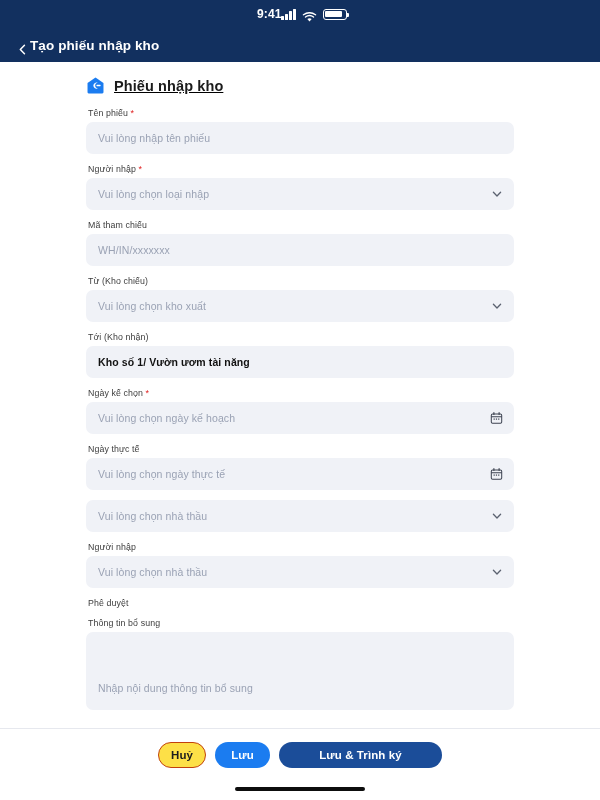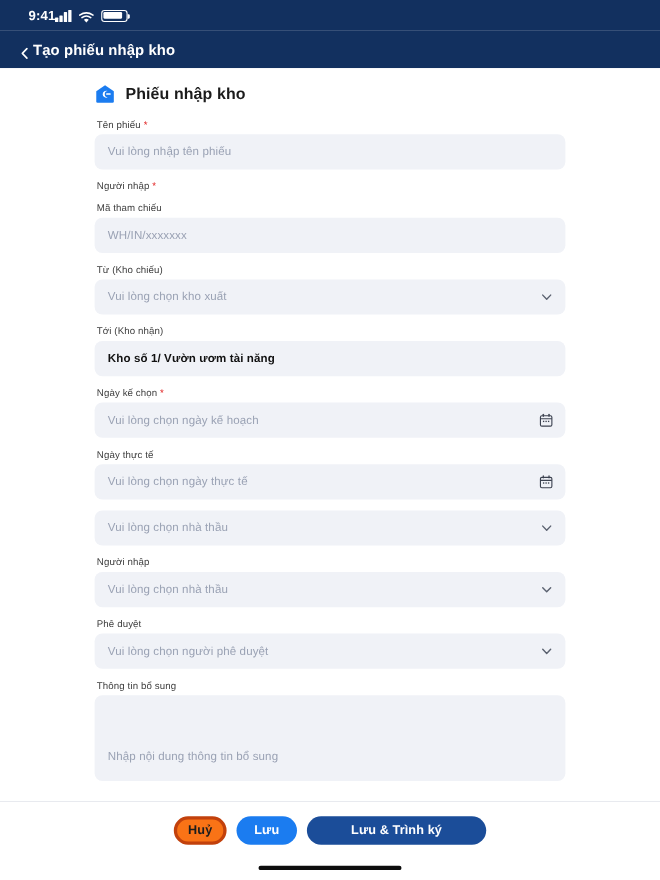--- a/index.html
+++ b/index.html
@@ -13,21 +13,21 @@
     position: relative;
     width: 600px; height: 800px;
     background: #ffffff;
     display: flex; flex-direction: column;
   }
 
   
   .statusbar {
     height: 28px;
     background: #12305f;
-    display: flex; align-items: center; justify-content: flex-start;
+    display: flex; align-items: center; justify-content: center;
     padding: 0 22px 0 26px;
     flex: 0 0 auto;
   }
   .status-time {
     color: #ffffff; font-size: 12px; font-weight: 700;
     letter-spacing: .1px;
   }
   .status-icons { display: flex; align-items: center; gap: 6px; }
   .signal { display: flex; align-items: flex-end; gap: 1.5px; height: 11px; }
   .signal i { display: block; width: 2.5px; background: #ffffff; border-radius: .5px; }
@@ -67,20 +67,21 @@
   .content {
     flex: 1 1 auto;
     overflow: hidden;
     padding: 0 86px;
     background: #ffffff;
     position: relative;
   }
   .form-head {
     display: flex; align-items: center; gap: 9px;
     padding: 14px 0 13px 0;
+    text-decoration: underline;
   }
   .form-head .warehouse-icon { width: 19px; height: 19px; flex: 0 0 auto; }
   .form-title {
     font-size: 14.5px; font-weight: 600; color: #1b1b1b; letter-spacing: .1px;
   }
 
   .field { margin-bottom: 10px; }
   .field-label {
     font-size: 8.8px; color: #3d3d3d; font-weight: 400;
     margin: 0 0 4px 2px; letter-spacing: .1px;
@@ -122,21 +123,21 @@
     gap: 9px;
     padding-top: 2px;
   }
   .btn {
     border-radius: 16px;
     font-size: 11.5px; font-weight: 700; letter-spacing: .1px;
     display: flex; align-items: center; justify-content: center;
     height: 26px; cursor: pointer; border: none;
   }
   .btn-cancel {
-    background: #f97316; color: #1d1d1d; border: 3px solid #c2410c;
+    background: #fde047; color: #1d1d1d; border: 1px solid #c2410c;
     width: 48px; font-weight: 600;
   }
   .btn-save { background: #1b7cf0; color: #ffffff; width: 55px; }
   .btn-sign { background: #1b4d99; color: #ffffff; width: 163px; }
 
   
   .home-area {
     flex: 0 0 auto; height: 22px; background: #ffffff;
     display: flex; align-items: center; justify-content: center;
   }
@@ -203,20 +204,28 @@
       <div class="control">
         <span class="placeholder">Vui lòng nhập tên phiếu</span>
       </div>
     </div>
 
     <div class="field">
       <div class="field-label">
         <span>Người nhập</span>
         <span class="req">*</span>
       </div>
+      <div class="control">
+        <span class="placeholder">Vui lòng chọn loại nhập</span>
+        <span class="trail">
+          <svg class="chev-down" viewBox="0 0 14 14">
+              <path d="M2.8 5 L7 9.4 L11.2 5" stroke="#5b6270" stroke-width="1.5" fill="none" stroke-linecap="round" stroke-linejoin="round"></path>
+            </svg>
+        </span>
+      </div>
     </div>
 
     <div class="field">
       <div class="field-label">
         <span>Mã tham chiếu</span>
       </div>
       <div class="control">
         <span class="placeholder">WH/IN/xxxxxxx</span>
       </div>
     </div>
@@ -307,28 +316,20 @@
               <path d="M2.8 5 L7 9.4 L11.2 5" stroke="#5b6270" stroke-width="1.5" fill="none" stroke-linecap="round" stroke-linejoin="round"></path>
             </svg>
         </span>
       </div>
     </div>
 
     <div class="field">
       <div class="field-label">
         <span>Phê duyệt</span>
       </div>
-      <div class="control">
-        <span class="placeholder">Vui lòng chọn người phê duyệt</span>
-        <span class="trail">
-          <svg class="chev-down" viewBox="0 0 14 14">
-              <path d="M2.8 5 L7 9.4 L11.2 5" stroke="#5b6270" stroke-width="1.5" fill="none" stroke-linecap="round" stroke-linejoin="round"></path>
-            </svg>
-        </span>
-      </div>
     </div>
 
     <div class="field">
       <div class="field-label">
         <span>Thông tin bổ sung</span>
       </div>
       <div class="control textarea">
         <span class="placeholder">Nhập nội dung thông tin bổ sung</span>
       </div>
     </div>

